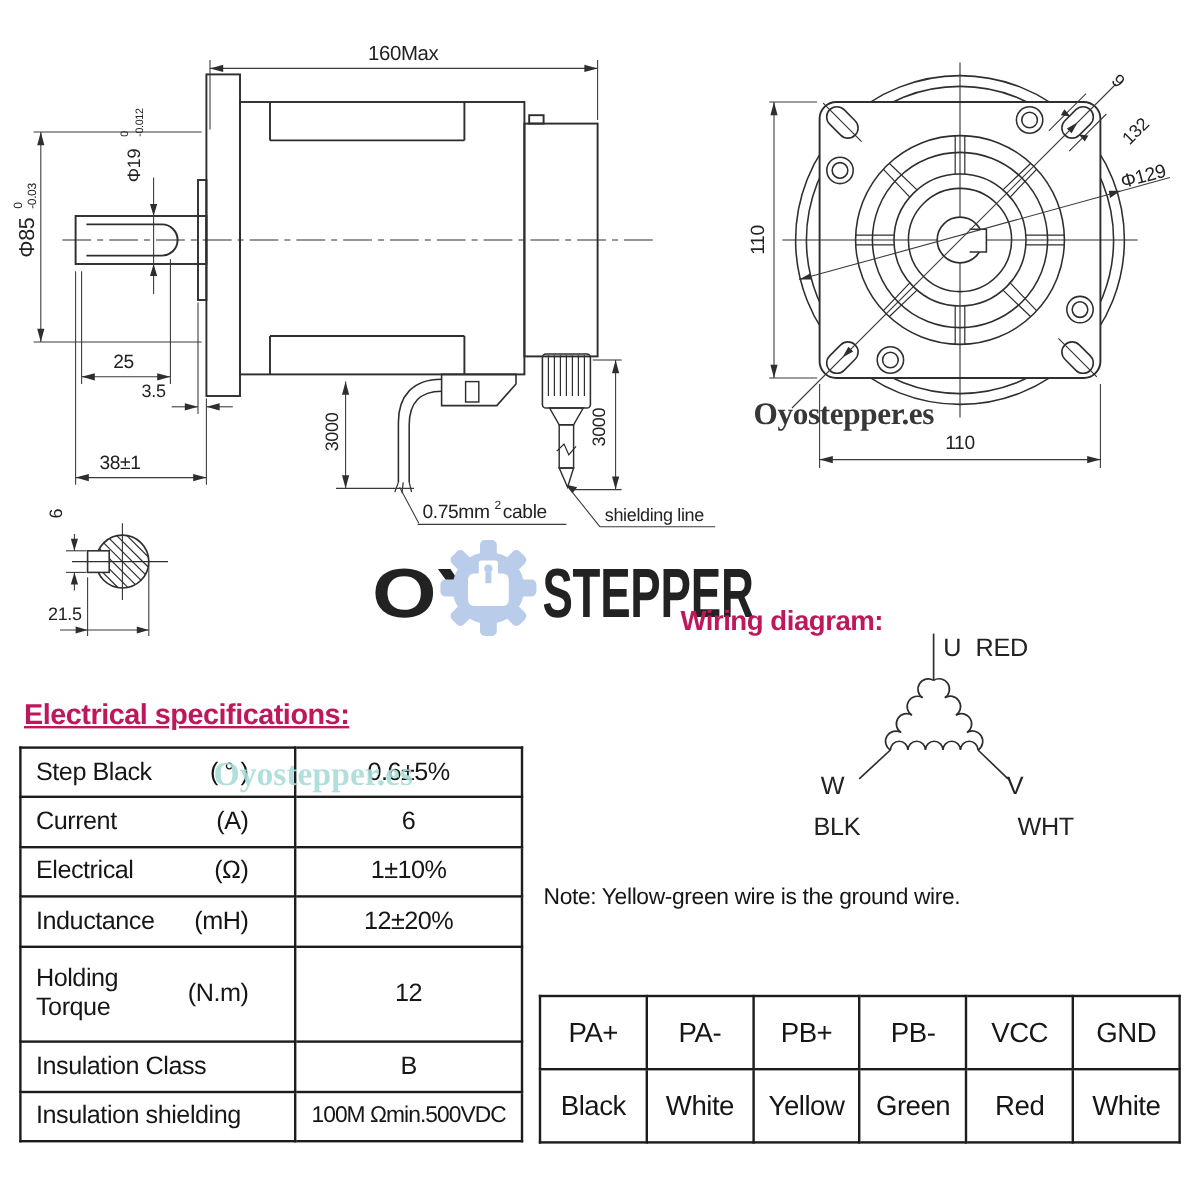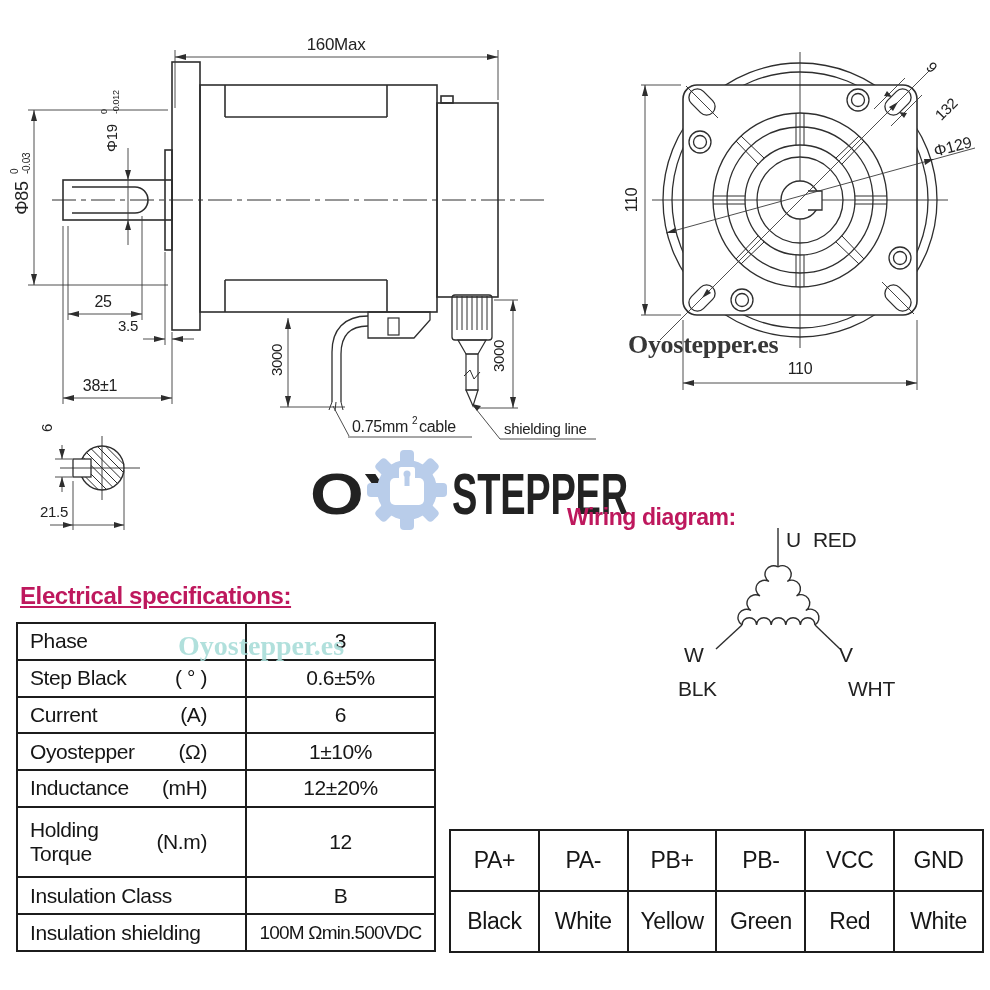--- a/index.html
+++ b/index.html
@@ -311,48 +311,39 @@
 
 <div class="abs hd hd-wiring">Wiring diagram:</div>
 
 <div class="abs hd hd-specs">Electrical specifications:</div>
 
 <table class="abs spec-table">
   <tbody>
     <tr>
       <td class="lbl">
             <div class="lbl-inner">
-              <span>Phase</span>
-              <span class="unit"></span>
-            </div>
-          </td>
-      <td class="val">3</td>
-    </tr>
-    <tr>
-      <td class="lbl">
-            <div class="lbl-inner">
               <span>Step Black</span>
               <span class="unit">( ° )</span>
             </div>
           </td>
       <td class="val">0.6±5%</td>
     </tr>
     <tr>
       <td class="lbl">
             <div class="lbl-inner">
               <span>Current</span>
               <span class="unit">(A)</span>
             </div>
           </td>
       <td class="val">6</td>
     </tr>
     <tr>
       <td class="lbl">
             <div class="lbl-inner">
-              <span>Oyostepper</span>
+              <span>Electrical</span>
               <span class="unit">(Ω)</span>
             </div>
           </td>
       <td class="val">1±10%</td>
     </tr>
     <tr>
       <td class="lbl">
             <div class="lbl-inner">
               <span>Inductance</span>
               <span class="unit">(mH)</span>
@@ -385,20 +376,21 @@
               <span class="unit"></span>
             </div>
           </td>
       <td class="val small">100M Ωmin.500VDC</td>
     </tr>
   </tbody>
 </table>
 
 <div class="abs wm-teal">Oyostepper.es</div>
 
+<div class="abs note">Note: Yellow-green wire is the ground wire.</div>
 
 
 <table class="abs enc-table">
   <tbody>
     <tr>
       <td>PA+</td>
       <td>PA-</td>
       <td>PB+</td>
       <td>PB-</td>
       <td>VCC</td>

